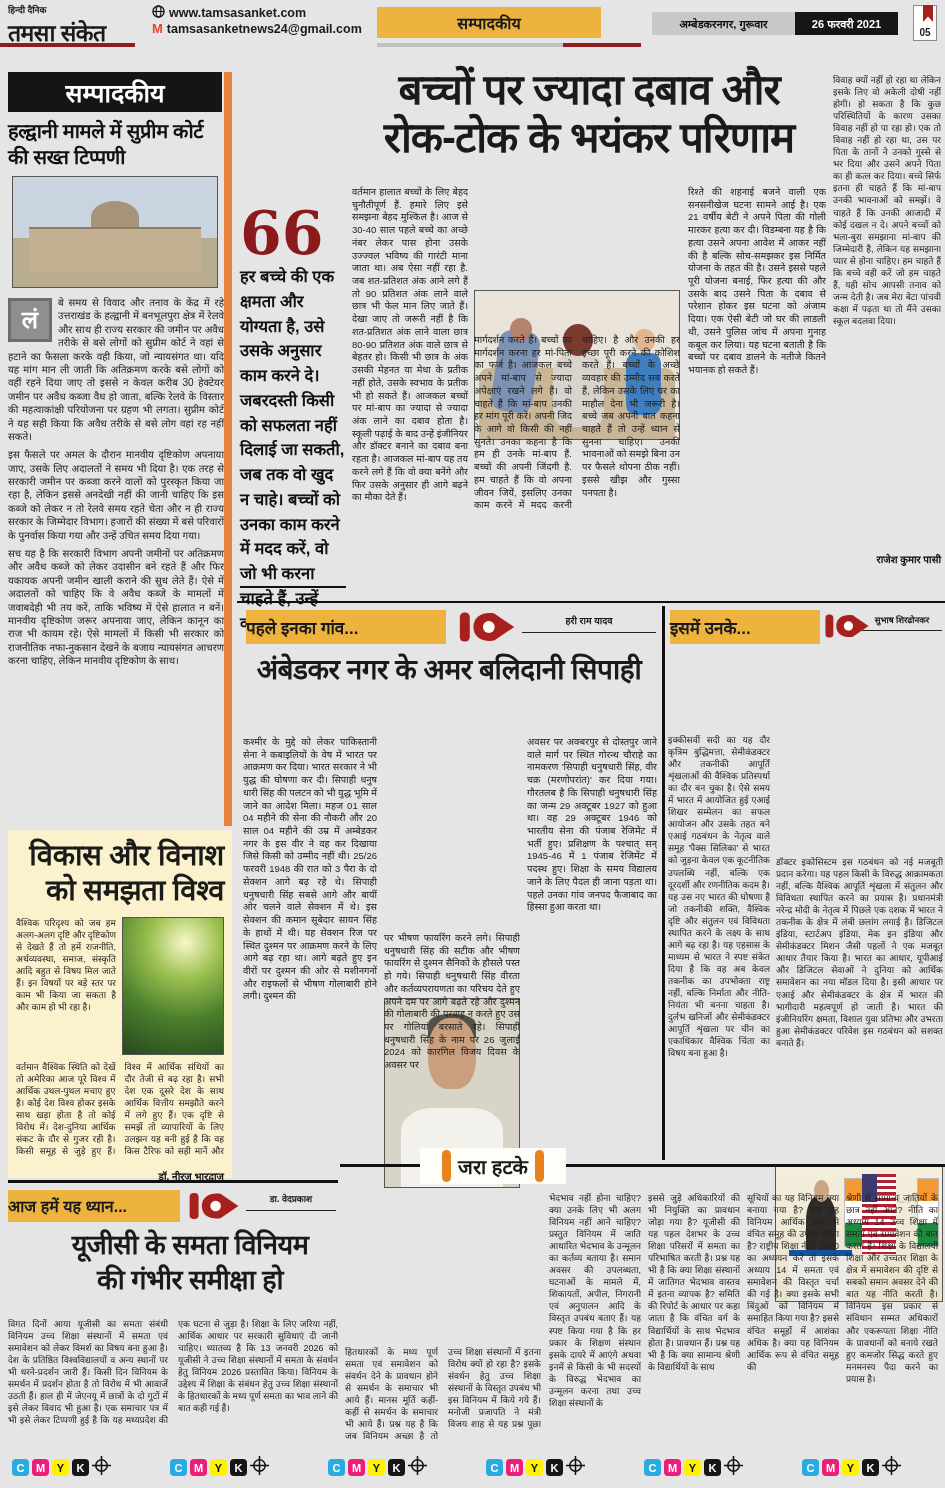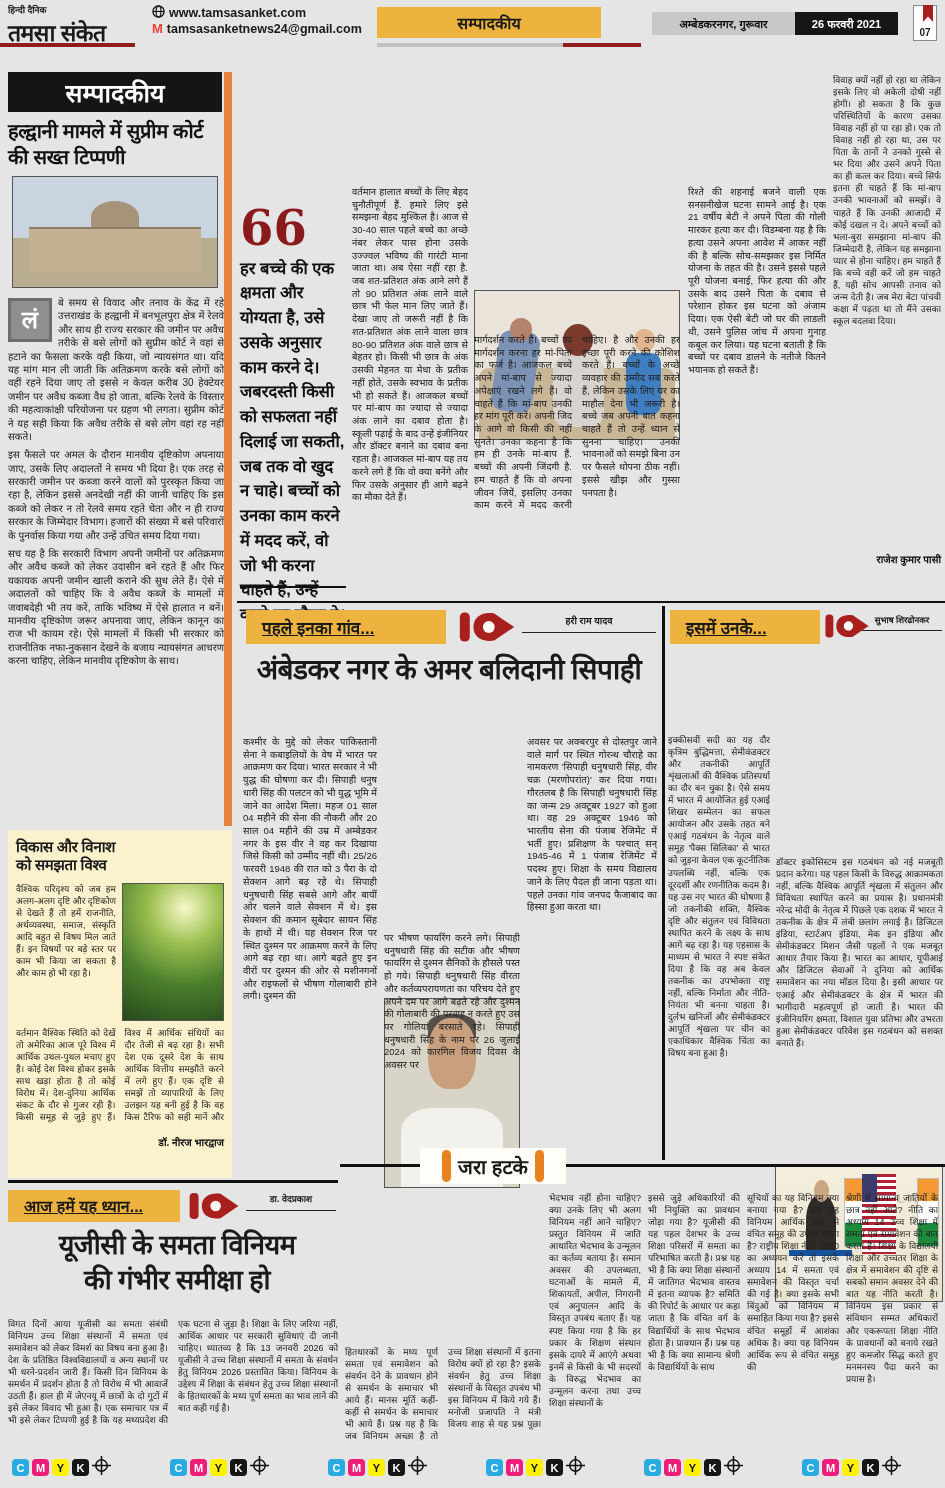--- a/index.html
+++ b/index.html
@@ -23,32 +23,32 @@
 
   
   .secbox { background:#151515; color:#fff; display:flex; align-items:center; justify-content:center; font-size:25px; font-weight:900; }
   .orange-bar { background:#e8823c; }
   .photo { border:1px solid #555; overflow:hidden; }
   .dropcap { float:left; width:44px; height:44px; margin:2px 6px 2px 0; background:#8f8f8f; border:3px solid #6d6d6d; color:#fff; font-size:24px; font-weight:900; display:flex; align-items:center; justify-content:center; }
   .body-txt p { margin-bottom:5px; }
 
   
   .vikas { background:#fbf2cd; padding:8px; }
-  .vikas h2 { font-size:15px; line-height:1.22; font-weight:900; text-align:left; margin-bottom:8px; letter-spacing:-0.3px; }
+  .vikas h2 { font-size:29px; line-height:1.22; font-weight:900; text-align:right; margin-bottom:8px; letter-spacing:-0.3px; }
   .vikas-row { display:flex; gap:6px; margin-bottom:6px; }
   .vikas-cols { columns:2; column-gap:9px; }
 
   
   .lead-hl { font-size:42px; line-height:1.14; font-weight:900; text-align:center; letter-spacing:-1px; }
-  .quote-mark { font-family:"DejaVu Serif","Liberation Serif",serif; font-size:48px; font-weight:bold; color:#8b1a1c; line-height:0.7; }
+  .quote-mark { font-family:"DejaVu Serif","Liberation Serif",serif; font-size:60px; font-weight:bold; color:#8b1a1c; line-height:0.7; }
   .quote-txt { font-size:16.5px; font-weight:800; line-height:1.5; color:#111; margin-top:10px; }
   .twocol { columns:2; column-gap:10px; }
 
   
-  .kicker { background:#eeb33f; display:flex; align-items:center; padding-left:16px; font-size:17px; font-weight:900;text-decoration:underline; }
+  .kicker { background:#eeb33f; display:flex; align-items:center; padding-left:0; font-size:17px; font-weight:900; }
   .pen-byline { font-size:9.5px; font-weight:bold; border-bottom:1.5px solid #222; padding-bottom:5px; text-align:center; }
   .mid-hl { font-weight:900; text-align:center; letter-spacing:-0.5px; }
   .vline { background:#111; }
   .hline { background:#111; }
 
   
   .jara-label { display:flex; align-items:center; justify-content:center; gap:7px; background:#fffdf7; font-size:20px; font-weight:900; }
   .bracket { width:9px; height:32px; background:#e8821e; border-radius:5px; }
 
   
@@ -104,21 +104,21 @@
     <div class="contact-row">
       <span style="color:#ea4335; font-size:13px; font-weight:900;">M</span>
       <span>tamsasanketnews24@gmail.com</span>
     </div>
   </div>
   <div class="abs section-tab" style="left:377px; top:7px; width:224px; height:31px;">सम्पादकीय</div>
   <div class="abs loc-box" style="left:652px; top:12px; width:143px; height:23px;">अम्बेडकरनगर, गुरूवार</div>
   <div class="abs date-box" style="left:795px; top:12px; width:103px; height:23px;">26 फरवरी 2021</div>
   <div class="abs pgicon" style="left:913px; top:5px; width:24px; height:36px;">
     <div class="ribbon"></div>
-    <span>07</span>
+    <span>05</span>
   </div>
   <div class="abs rule" style="left:0; top:43px; width:135px; height:4px;"></div>
   <div class="abs" style="left:377px; top:43px; width:186px; height:4px; background:#bfbfbf;"></div>
   <div class="abs rule" style="left:563px; top:43px; width:78px; height:4px;"></div>
 
   <div class="abs secbox" style="left:8px; top:72px; width:214px; height:40px;">सम्पादकीय</div>
   <div class="abs orange-bar" style="left:224px; top:72px; width:8px; height:754px;"></div>
   <div class="abs hl" style="left:8px; top:118px; width:216px; font-size:20px; line-height:1.3;">हल्द्वानी मामले में सुप्रीम कोर्ट की सख्त टिप्पणी</div>
   <div class="abs photo ph-court" style="left:12px; top:176px; width:206px; height:112px;">
     <div class="dome"></div>
@@ -134,20 +134,24 @@
   <div class="abs vikas" style="left:8px; top:830px; width:224px; height:348px;">
     <h2><span>विकास और विनाश</span><br><span>को समझता विश्व</span></h2>
     <div class="vikas-row">
       <div class="body-txt" style="width:100px; font-size:9px;">वैश्विक परिदृश्य को जब हम अलग-अलग दृष्टि और दृष्टिकोण से देखते हैं तो हमें राजनीति, अर्थव्यवस्था, समाज, संस्कृति आदि बहुत से विषय मिल जाते हैं। इन विषयों पर बड़े स्तर पर काम भी किया जा सकता है और काम हो भी रहा है।</div>
       <div class="photo ph-forest" style="width:102px; height:138px;"></div>
     </div>
     <div class="vikas-cols body-txt" style="font-size:9px; height:108px; overflow:hidden;">वर्तमान वैश्विक स्थिति को देखें तो अमेरिका आज पूरे विश्व में आर्थिक उथल-पुथल मचाए हुए है। कोई देश विश्व होकर इसके साथ खड़ा होता है तो कोई विरोध में। देश-दुनिया आर्थिक संकट के दौर से गुजर रही है। किसी समूह से जुड़े हुए हैं। विश्व में आर्थिक संधियों का दौर तेजी से बढ़ रहा है। सभी देश एक दूसरे देश के साथ आर्थिक वित्तीय समझौते करने में लगे हुए हैं। एक दृष्टि से समझें तो व्यापारियों के लिए उलझन यह बनी हुई है कि वह किस टैरिफ को सही मानें और किस दाम पर क्या खरीदें या क्या बेचें?</div>
     <div class="byline">डॉ. नीरज भारद्वाज</div>
   </div>
 
+  <div class="abs lead-hl" style="left:348px; top:66px; width:482px;">
+    <span>बच्चों पर ज्यादा दबाव और</span><br>
+    <span>रोक-टोक के भयंकर परिणाम</span>
+  </div>
 
   <div class="abs" style="left:240px; top:212px; width:106px;">
     <div class="quote-mark">66</div>
     <div class="quote-txt">हर बच्चे की एक क्षमता और योग्यता है, उसे उसके अनुसार काम करने दे। जबरदस्ती किसी को सफलता नहीं दिलाई जा सकती, जब तक वो खुद न चाहे। बच्चों को उनका काम करने में मदद करें, वो जो भी करना चाहते हैं, उन्हें करने का मौका दे।</div>
   </div>
   <div class="abs" style="left:240px; top:586px; width:106px; border-top:2px solid #111;"></div>
 
   <div class="abs body-txt" style="left:352px; top:186px; width:116px; height:414px; overflow:hidden;">वर्तमान हालात बच्चों के लिए बेहद चुनौतीपूर्ण हैं. हमारे लिए इसे समझना बेहद मुश्किल है। आज से 30-40 साल पहले बच्चे का अच्छे नंबर लेकर पास होना उसके उज्ज्वल भविष्य की गारंटी माना जाता था। अब ऐसा नहीं रहा है. जब शत-प्रतिशत अंक आने लगे हैं तो 90 प्रतिशत अंक लाने वाले छात्र भी फेल मान लिए जाते हैं। देखा जाए तो जरूरी नहीं है कि शत-प्रतिशत अंक लाने वाला छात्र 80-90 प्रतिशत अंक वाले छात्र से बेहतर हो। किसी भी छात्र के अंक उसकी मेहनत या मेधा के प्रतीक नहीं होते, उसके स्वभाव के प्रतीक भी हो सकते हैं। आजकल बच्चों पर मां-बाप का ज्यादा से ज्यादा अंक लाने का दबाव होता है। स्कूली पढ़ाई के बाद उन्हें इंजीनियर और डॉक्टर बनाने का दबाव बना रहता है। आजकल मां-बाप यह तय करने लगे हैं कि वो क्या बनेंगे और फिर उसके अनुसार ही आगे बढ़ने का मौका देते हैं।</div>
   <div class="abs photo ph-family" style="left:474px; top:178px; width:206px; height:150px;">
     <div class="couch"></div>
@@ -221,21 +225,21 @@
   <div class="abs hline" style="left:8px; top:1180px; width:330px; height:3px;"></div>
   <div class="abs kicker" style="left:8px; top:1190px; width:172px; height:32px; font-size:16px;">आज हमें यह ध्यान...</div>
   <div class="abs" style="left:188px; top:1186px;">
     <svg width="52" height="40" viewBox="0 0 64 44">
         <rect x="2" y="6" width="11" height="32" rx="5" fill="#a8201e"></rect>
         <path d="M17 22 C17 10 28 5 40 7 L62 22 L40 37 C28 39 17 34 17 22 Z" fill="#a8201e"></path>
         <circle cx="34" cy="22" r="6.5" fill="#fffdf7"></circle>
       </svg>
   </div>
   <div class="abs pen-byline" style="left:246px; top:1192px; width:90px; font-size:9px;">डा. वेदप्रकाश</div>
-  <div class="abs mid-hl" style="left:12px; top:1228px; width:330px; font-size:27px; line-height:1.3;">
+  <div class="abs mid-hl" style="left:25px; top:1228px; width:330px; font-size:27px; line-height:1.3;">
     <span>यूजीसी के समता विनियम</span><br>
     <span>की गंभीर समीक्षा हो</span>
   </div>
   <div class="abs body-txt twocol" style="left:8px; top:1318px; width:330px; height:134px; overflow:hidden; font-size:9px;">
     <span>विगत दिनों आया यूजीसी का समता संबंधी विनियम उच्च शिक्षा संस्थानों में समता एवं समावेशन को लेकर विमर्श का विषय बना हुआ है। देश के प्रतिष्ठित विश्वविद्यालयों व अन्य स्थानों पर भी धरने-प्रदर्शन जारी हैं। किसी दिन विनियम के समर्थन में प्रदर्शन होता है तो विरोध में भी आवाजें उठती हैं। हाल ही में जेएनयू में छात्रों के दो गुटों में इसे लेकर विवाद भी हुआ है। एक समाचार पत्र में भी इसे लेकर टिप्पणी हुई है कि यह मध्यप्रदेश की एक घटना से जुड़ा है।</span>
     <span>शिक्षा के लिए जरिया नहीं, आर्थिक आधार पर सरकारी सुविधाएं दी जानी चाहिए। ध्यातव्य है कि 13 जनवरी 2026 को यूजीसी ने उच्च शिक्षा संस्थानों में समता के संवर्धन हेतु विनियम 2026 प्रस्तावित किया। विनियम के उद्देश्य में शिक्षा के संबंधन हेतु उच्च शिक्षा संस्थानों के हितधारकों के मध्य पूर्ण समता का भाव लाने की बात कही गई है।</span>
   </div>
 
   <div class="abs body-txt twocol" style="left:345px; top:1346px; width:196px; height:106px; overflow:hidden; font-size:9px;">हितधारकों के मध्य पूर्ण समता एवं समावेशन को संवर्धन देने के प्रावधान होने से समर्थन के समाचार भी आये हैं। मानस मूर्ति कहीं-कहीं से समर्थन के समाचार भी आये हैं। प्रश्न यह है कि जब विनियम अच्छा है तो उच्च शिक्षा संस्थानों में इतना विरोध क्यों हो रहा है? इसके संवर्धन हेतु उच्च शिक्षा संस्थानों के विस्तृत उपबंध भी इस विनियम में किये गये हैं। मनोजी प्रजापति ने मंत्री विजय शाह से यह प्रश्न पूछा कि पढ़ाई में जातिगत भेदभाव क्यों किया जा रहा है?</div>
 

